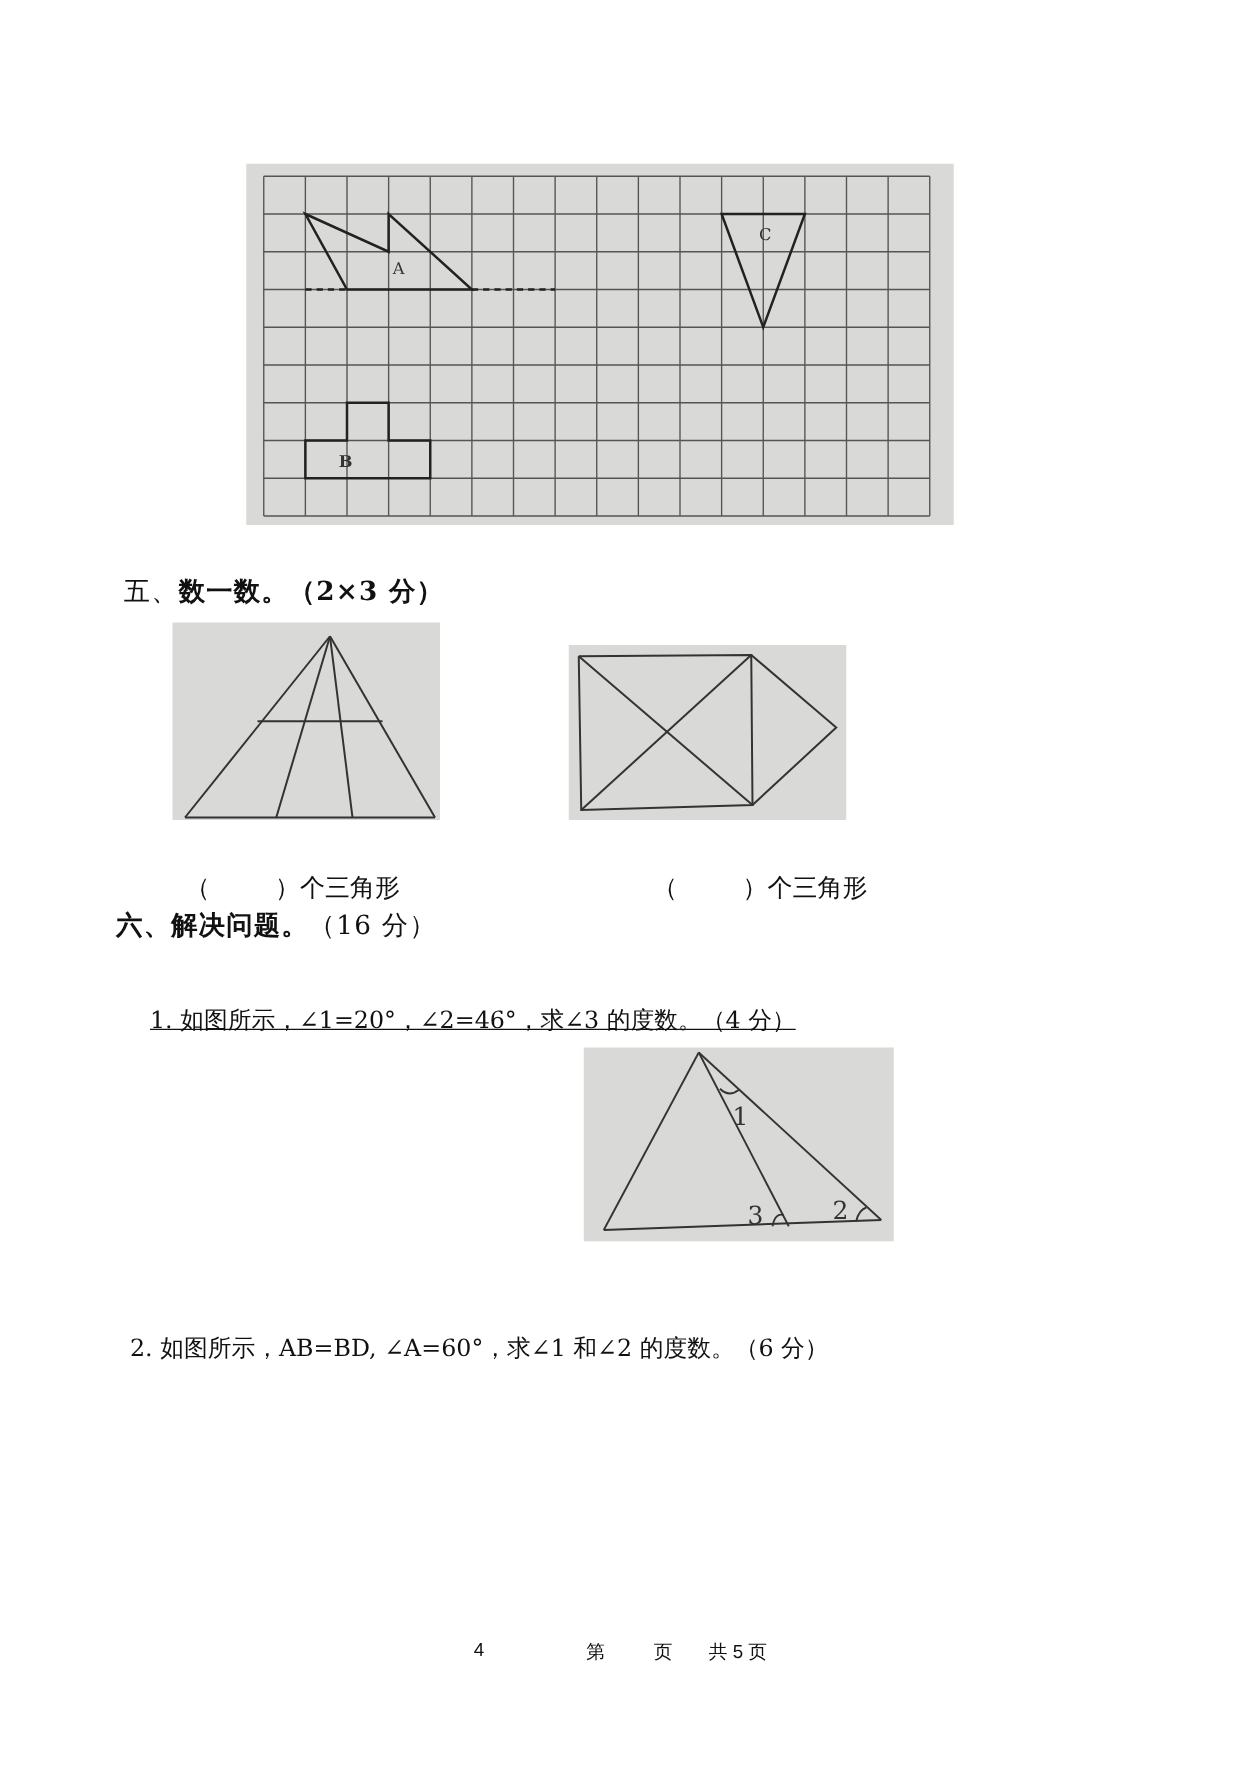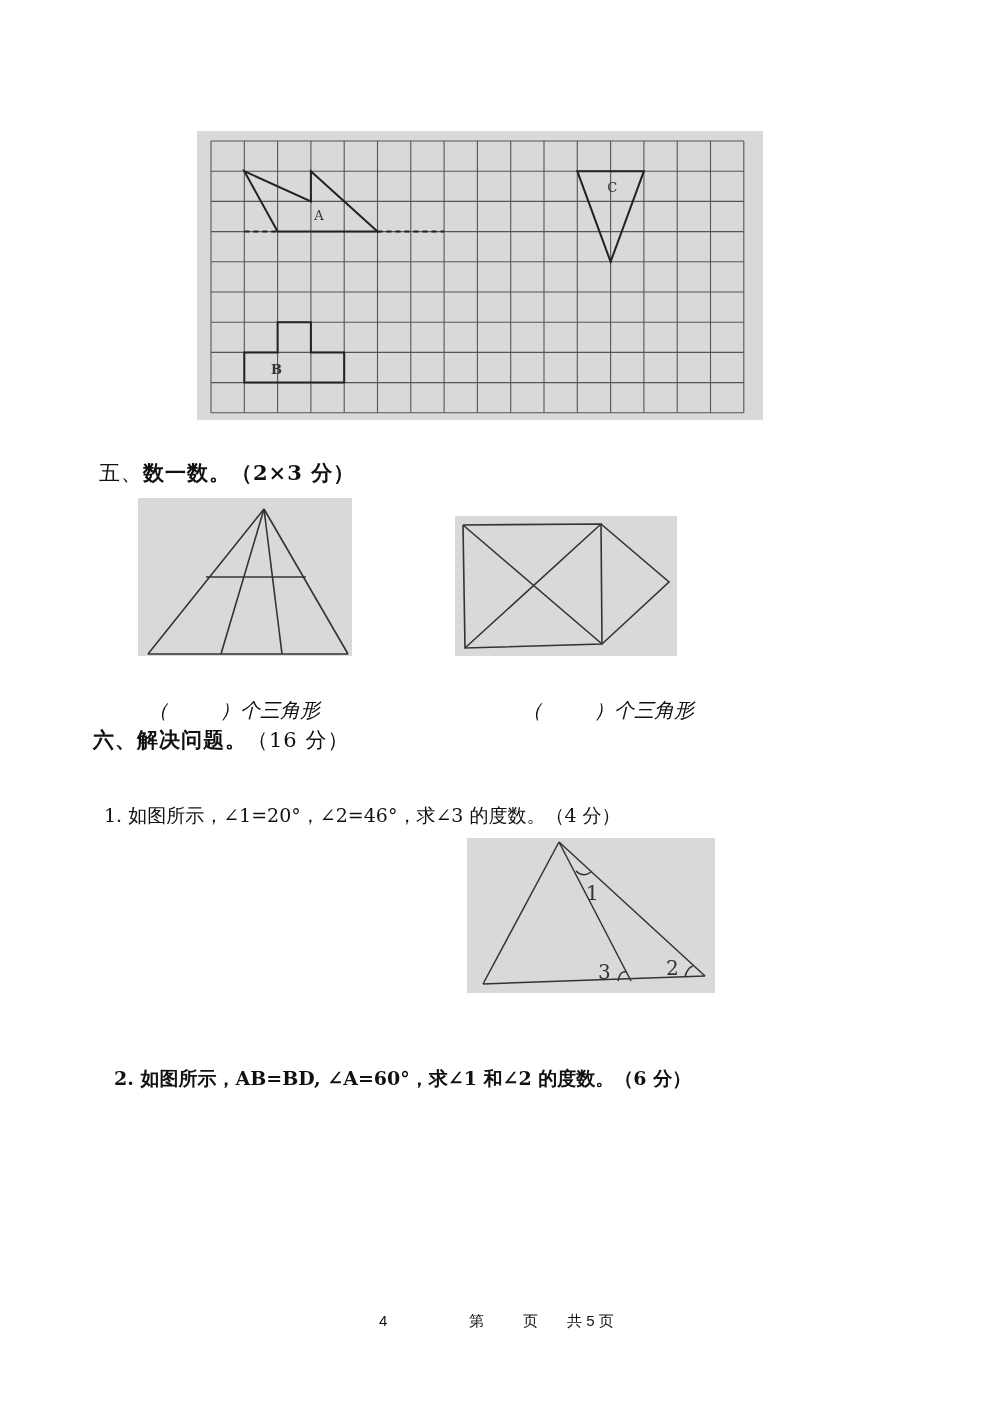--- a/index.html
+++ b/index.html
@@ -3,21 +3,21 @@
 <meta charset="utf-8">
 <style>
   html, body { margin: 0; padding: 0; background: #ffffff; }
   body { width: 1000px; height: 1415px; position: relative; overflow: hidden;
          font-family: "DejaVu Serif", "Liberation Serif", serif; color: #111; }
   .photo { position: absolute; background: #d9d9d7; }
   .photo svg { display: block; }
   .heading { position: absolute; font-size: 21px; font-weight: bold; letter-spacing: 1px; white-space: nowrap; }
   .heading .num { font-weight: normal; }
   .line-text { position: absolute; font-size: 19px; white-space: nowrap; }
-  .answer { position: absolute; font-size: 20px; white-space: nowrap; font-style: italic; }
+  .answer { position: absolute; font-size: 20px; white-space: nowrap; }
   .answer .blank { display: inline-block; width: 52px; }
   .footer { position: absolute; top: 1312px; font-family: "Liberation Sans", "DejaVu Sans", sans-serif; font-size: 15px; }
 </style>
 </head>
 <body>
 
 <div class="photo" style="left:197px; top:131px; width:566px; height:289px;">
   <svg width="566" height="289" viewBox="0 0 566 289">
     <g id="grid-lines" stroke="#555" stroke-width="1.1" fill="none">
         <line x1="14" y1="10" x2="14" y2="281.8"></line>
@@ -91,37 +91,37 @@
   <span>（</span><span class="blank"></span><span>）</span><span>个三角形</span>
 </div>
 <div class="answer" style="left:522px; top:697px;">
   <span>（</span><span class="blank"></span><span>）</span><span>个三角形</span>
 </div>
 
 <div class="heading" style="left:93px; top:726px;">
   <span>六、</span><span>解决问题。</span><span class="num">（16 分）</span>
 </div>
 
-<div class="line-text" style="left:104px; top:803px;">1. 如图所示，∠1=20°，∠2=46°，求∠3 的度数。（4 分）</div>
+<div class="line-text" style="left:120px; top:803px;text-decoration:underline;">1. 如图所示，∠1=20°，∠2=46°，求∠3 的度数。（4 分）</div>
 
 <div class="photo" style="left:467px; top:838px; width:248px; height:155px;">
   <svg width="248" height="155" viewBox="0 0 248 155" stroke="#333" stroke-width="1.5" fill="none">
     <line x1="92" y1="4" x2="16" y2="146"></line>
     <line x1="92" y1="4" x2="238" y2="138"></line>
     <line x1="16" y1="146" x2="238" y2="138"></line>
     <line x1="92" y1="4" x2="164" y2="143"></line>
     <path d="M 109 33 Q 116 40 124 34"></path>
     <path d="M 218 139 Q 220 130 226 128"></path>
     <path d="M 151 143 Q 153 132 160 134"></path>
     <g stroke="none" fill="#333" font-family="DejaVu Serif, serif" font-size="20">
       <text x="119" y="62">1</text>
       <text x="199" y="137">2</text>
       <text x="131" y="141">3</text>
     </g>
   </svg>
 </div>
 
-<div class="line-text" style="left:114px; top:1066px;font-weight:bold;">2. 如图所示，AB=BD, ∠A=60°，求∠1 和∠2 的度数。（6 分）</div>
+<div class="line-text" style="left:104px; top:1066px;">2. 如图所示，AB=BD, ∠A=60°，求∠1 和∠2 的度数。（6 分）</div>
 
 <div class="footer" style="left:379px;">4</div>
 <div class="footer" style="left:469px; font-family:'DejaVu Serif', serif;">第</div>
 <div class="footer" style="left:523px; font-family:'DejaVu Serif', serif;">页</div>
 <div class="footer" style="left:567px;">共 5 页</div>
 
 </body></html>

